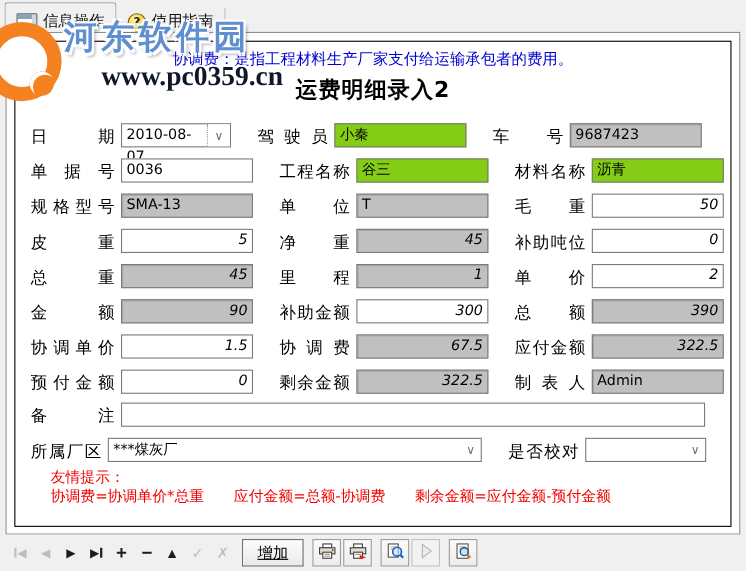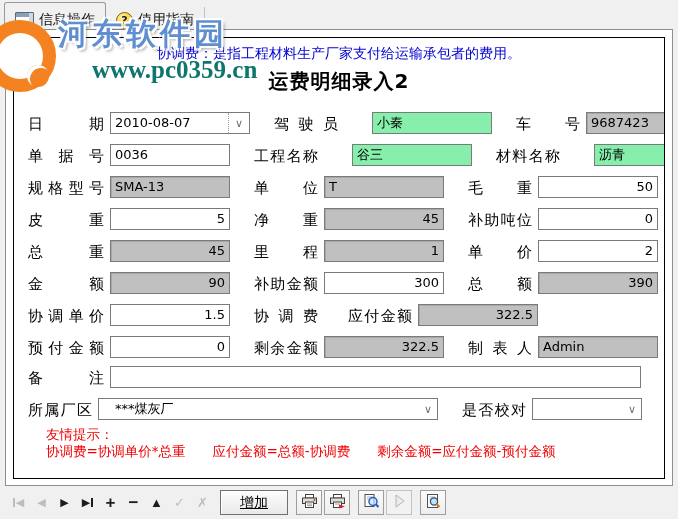--- a/index.html
+++ b/index.html
@@ -21,54 +21,54 @@
   .notice{margin-top:7px;text-align:center;font-size:14px;color:#0000d0;}
   .form-title{text-align:center;font-size:20px;font-weight:bold;color:#000;margin:5px 0 7px 0;letter-spacing:1px;}
 
   
   .frow{display:flex;align-items:flex-end;height:32px;padding-left:14px;}
   .flabel{font-size:15px;color:#000;text-align:justify;text-align-last:justify;margin-right:6px;flex:none;}
   .l0{width:76px;} .l1{width:64px;} .l2{width:64px;}
   .gap{width:24px;flex:none;}
   .ffield{flex:none;box-sizing:border-box;width:120px;height:22px;line-height:20px;border:1px solid #7a7a7a;background:#fff;font-size:13px;color:#000;padding:0 4px;overflow:hidden;white-space:nowrap;}
   .ffield.gray{background:#c0c0c0;box-shadow:inset 1px 1px 0 rgba(0,0,0,0.12);}
-  .ffield.cyan{background:#86efac;margin-left:28px;}
-  .ffield.num{text-align:right;}
-  .datewrap{flex:none;box-sizing:border-box;width:140px;height:22px;border:1px solid #7a7a7a;background:#fff;display:flex;}
+  .ffield.cyan{background:#84cc16;}
+  .ffield.num{text-align:right;font-style:italic;}
+  .datewrap{flex:none;box-sizing:border-box;width:100px;height:22px;border:1px solid #7a7a7a;background:#fff;display:flex;}
   .datetext{flex:1;font-size:13px;line-height:20px;padding:0 4px;}
   .dropbtn{width:20px;border-left:1px dotted #9a9a9a;display:flex;align-items:center;justify-content:center;color:#707070;font-size:11px;cursor:default;background:#fff;}
   .ffield.remark{width:531px;}
-  .combo{flex:none;box-sizing:border-box;height:22px;border:1px solid #7a7a7a;background:#fff;display:flex;align-items:center;font-size:13px;padding-left:16px;}
+  .combo{flex:none;box-sizing:border-box;height:22px;border:1px solid #7a7a7a;background:#fff;display:flex;align-items:center;font-size:13px;padding-left:4px;}
   .combo .cv{flex:1;overflow:hidden;white-space:nowrap;}
   .combo .chev{width:18px;text-align:center;color:#707070;font-size:11px;}
   .combo1{width:340px;} .combo2{width:110px;}
   .rrow{height:30px;}
 
   
   .tips{margin:6px 0 0 32px;color:#f00000;font-size:13.5px;line-height:17px;}
 
   
   .toolbar{position:absolute;left:0;right:0;bottom:0;height:33px;background:#f0f0f0;display:flex;align-items:center;padding-left:7px;box-sizing:border-box;}
   .navbtn{width:23px;height:23px;display:flex;align-items:center;justify-content:center;font-size:11px;color:#1c1c1c;background:transparent;border:none;padding:0;}
   .navbtn.dis{color:#bdbdbd;}
   .navbtn.bar-l::before{content:"";width:2px;height:9px;background:currentColor;margin-right:1px;}
   .navbtn.bar-r::after{content:"";width:2px;height:9px;background:currentColor;margin-left:1px;}
   .navbtn.big{font-size:17px;font-weight:bold;}
   .navbtn.med{font-size:13px;}
-  .addbtn{margin-left:6px;width:68px;height:25px;font-size:14px;color:#000;background:linear-gradient(#fdfdfd,#e9e9e9);border:1px solid #707070;box-shadow:inset 1px 1px 0 #ffffff;display:flex;align-items:center;justify-content:center;text-decoration:underline;}
+  .addbtn{margin-left:6px;width:56px;height:25px;font-size:14px;color:#000;background:linear-gradient(#fdfdfd,#e9e9e9);border:1px solid #707070;box-shadow:inset 1px 1px 0 #ffffff;display:flex;align-items:center;justify-content:center;text-decoration:underline;}
   .iconbtn{width:26px;height:25px;margin-left:2px;border:1px solid #9e9e9e;background:linear-gradient(#fbfbfb,#ededed);display:flex;align-items:center;justify-content:center;padding:0;}
   .iconbtn.ml{margin-left:8px;}
   .iconbtn.dis{border-color:#c2c2c2;background:#f2f2f2;}
 
   
   .wm{position:absolute;left:0;top:16px;width:370px;height:72px;pointer-events:none;z-index:9;}
   .wm-logo{position:absolute;left:-16px;top:4px;width:46px;height:46px;border:13px solid #f58220;border-radius:50%;background:#fff;}
   .wm-logo::after{content:"";position:absolute;right:-6px;bottom:-8px;width:22px;height:22px;border-radius:50%;background:#f58220;box-shadow:inset 3px 3px 0 #fff;}
   .wm-site{position:absolute;left:58px;top:-2px;font-size:30px;font-weight:bold;letter-spacing:4px;color:#5f8fd0;text-shadow:-2px -2px 0 #fff,2px -2px 0 #fff,-2px 2px 0 #fff,2px 2px 0 #fff,3px 3px 3px rgba(60,60,60,.45);}
-  .wm-url{position:absolute;left:92px;top:40px;font-size:25px;font-weight:bold;font-family:"Liberation Serif","DejaVu Serif",serif;color:#0f766e;text-shadow:-2px -2px 0 #fff,2px -2px 0 #fff,-2px 2px 0 #fff,2px 2px 0 #fff;}
+  .wm-url{position:absolute;left:92px;top:40px;font-size:25px;font-weight:bold;font-family:"Liberation Serif","DejaVu Serif",serif;color:#0f172a;text-shadow:-2px -2px 0 #fff,2px -2px 0 #fff,-2px 2px 0 #fff,2px 2px 0 #fff;}
 </style>
 </head>
 <body>
 
 <div class="window">
 
   <div class="tabbar">
     <div class="tab sel">
       <span class="icon-form"></span>
       <span>信息操作</span>
@@ -152,20 +152,21 @@
         <span class="gap"></span>
         <span class="flabel l2">总 额</span>
         <div class="ffield gray num">390</div>
       </div>
 
       <div class="frow">
         <span class="flabel l0">协调单价</span>
         <div class="ffield num">1.5</div>
         <span class="gap"></span>
         <span class="flabel l1">协 调 费</span>
+        <div class="ffield gray num">67.5</div>
         <span class="gap"></span>
         <span class="flabel l2">应付金额</span>
         <div class="ffield gray num">322.5</div>
       </div>
 
       <div class="frow">
         <span class="flabel l0">预付金额</span>
         <div class="ffield num">0</div>
         <span class="gap"></span>
         <span class="flabel l1">剩余金额</span>

